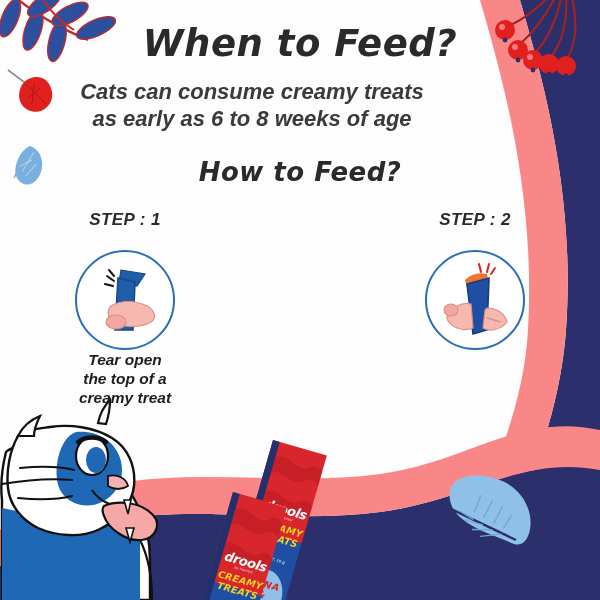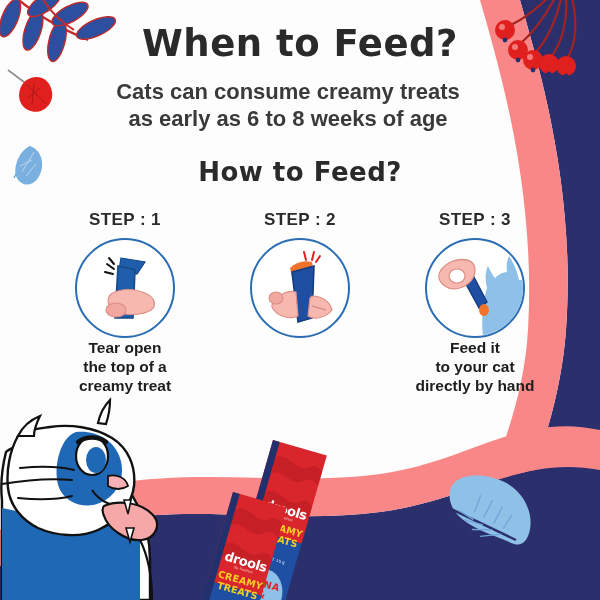--- a/index.html
+++ b/index.html
@@ -2,48 +2,48 @@
 <html><head>
 <meta charset="utf-8">
 <style>
   html,body{margin:0;padding:0;}
   body{
     width:600px;height:600px;overflow:hidden;
     background:#ffffff;
     font-family:"Liberation Sans", sans-serif;
     position:relative;
   }
-  .stage{position:absolute;left:0;top:0;width:600px;height:600px;overflow:hidden;background:#fdfdfd;}
+  .stage{position:absolute;left:0;top:0;width:600px;height:600px;overflow:hidden;background:#fdfdfd;font-style:italic;}
   .layer{position:absolute;left:0;top:0;width:600px;height:600px;}
   .content{position:absolute;left:0;top:0;width:600px;height:600px;z-index:5;}
 
   
   .h-main{
     position:absolute;width:600px;text-align:center;
     font-family:"DejaVu Sans", sans-serif;
     font-weight:bold;color:#2a2a2a;
     letter-spacing:.5px;
   }
   #title1{top:22px;font-size:37px;}
   #title2{top:157px;font-size:26px;}
 
   .sub{
     position:absolute;width:504px;text-align:center;
     font-family:"Liberation Sans", sans-serif;
-    font-weight:bold;color:#3a3a3a;font-size:22px;line-height:27px;padding-left:36px;
+    font-weight:bold;color:#3a3a3a;font-size:22px;line-height:27px;
   }
   #subtitle{top:78px;}
 
   
   .steps{position:absolute;top:210px;left:45px;width:510px;display:flex;justify-content:space-between;}
   .step{width:160px;display:flex;flex-direction:column;align-items:center;}
   .step-label{
     font-family:"Liberation Sans", sans-serif;
     font-weight:bold;font-size:17px;color:#2b2b2b;letter-spacing:.4px;
-    margin-bottom:8px;
+    margin-bottom:20px;
   }
   .circle{
     width:96px;height:96px;border-radius:50%;
     border:2px solid #2a6db5;background:#ffffff;
     position:relative;overflow:hidden;
   }
   .circle svg{display:block;}
   .step-cap{
     font-family:"Liberation Sans", sans-serif;
     font-weight:bold;font-size:15.5px;line-height:19px;color:#1d1d1d;
@@ -254,41 +254,20 @@
 
             <path d="M22,62 C28,54 36,50 44,52 L46,76 C38,80 26,76 22,70 C19,67 19,65 22,62 Z" fill="#f7b8b0" stroke="#dc8f86" stroke-width="1.2"></path>
             <ellipse cx="24" cy="58" rx="7" ry="6" fill="#f2a8a0" stroke="#dc8f86" stroke-width="1.1"></ellipse>
 
             <path d="M60,56 C70,56 78,62 80,70 C74,78 62,80 56,76 L58,58 Z" fill="#f7b8b0" stroke="#dc8f86" stroke-width="1.2"></path>
             <path d="M60,66 L74,70" stroke="#dc8f86" stroke-width="1.4" fill="none"></path>
           </svg>
         </div>
       </div>
 
-      <div class="step">
-        <div class="step-label">STEP : 3</div>
-        <div class="circle">
-          <svg viewBox="0 0 96 96" width="96" height="96">
-
-            <path d="M60,48 C58,40 58,32 61,26 C64,32 66,36 68,38 C72,34 76,32 80,32
-                     C79,26 80,20 82,16 C86,22 90,30 92,40 L96,40 L96,96 L56,96
-                     C54,80 56,60 60,48 Z" fill="#8fc0e8"></path>
-
-            <path d="M28,24 L38,20 L60,62 L52,68 Z" fill="#1f4fa3" stroke="#163c7e" stroke-width="1.4"></path>
-
-            <ellipse cx="57" cy="70" rx="5" ry="6" fill="#f2742c"></ellipse>
-
-            <path d="M14,30 C20,22 30,18 40,20 C48,22 50,30 46,38 C40,48 26,52 18,46 C12,42 10,36 14,30 Z" fill="#f7b8b0" stroke="#dc8f86" stroke-width="1.3"></path>
-            <ellipse cx="30" cy="36" rx="8" ry="7" fill="#ffffff" stroke="#dc8f86" stroke-width="1.2"></ellipse>
-          </svg>
-        </div>
-        <div class="step-cap">Feed it
-to your cat
-directly by hand</div>
-      </div>
 
     </div>
 
     <div class="packets">
 
       <div class="packet" style="left:48px;top:0px;transform:rotate(16deg);transform-origin:top left;">
         <div class="pk-top"></div>
         <div class="pk-bot"></div>
         <div class="pk-edge"></div>
         <svg class="pk-wave" viewBox="0 0 49 92">

